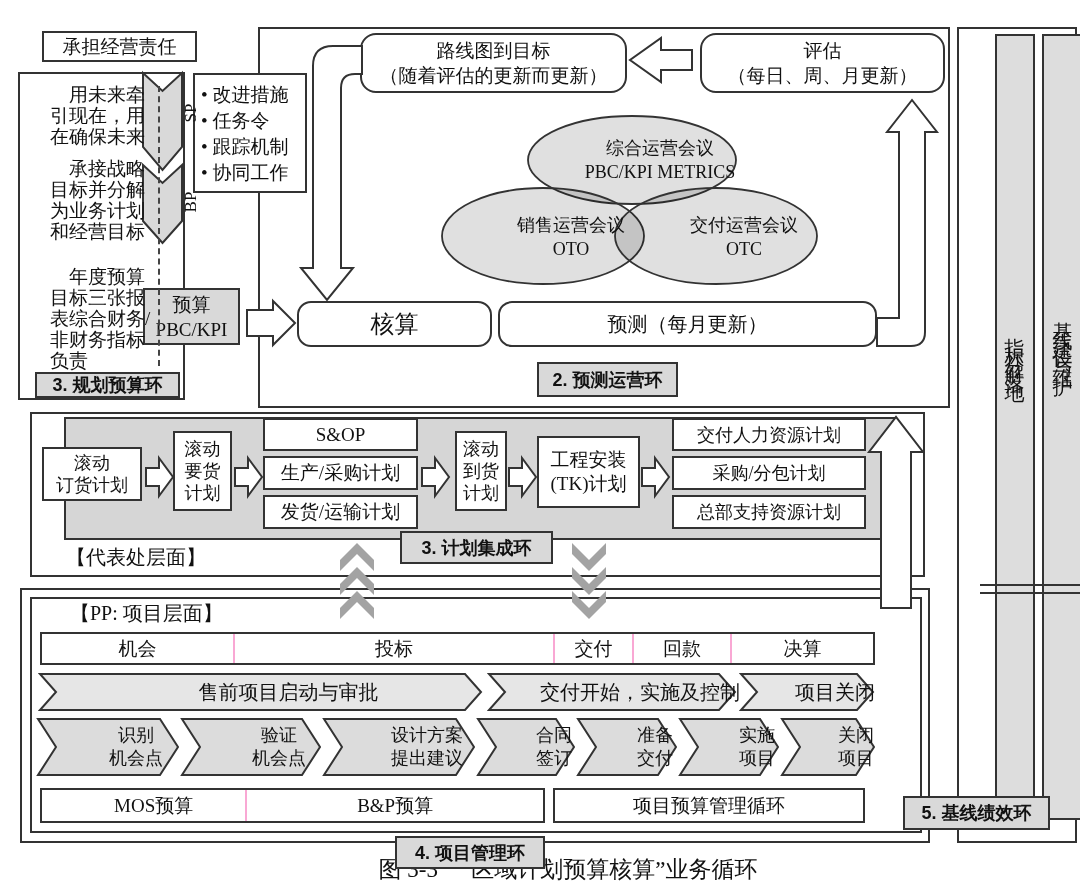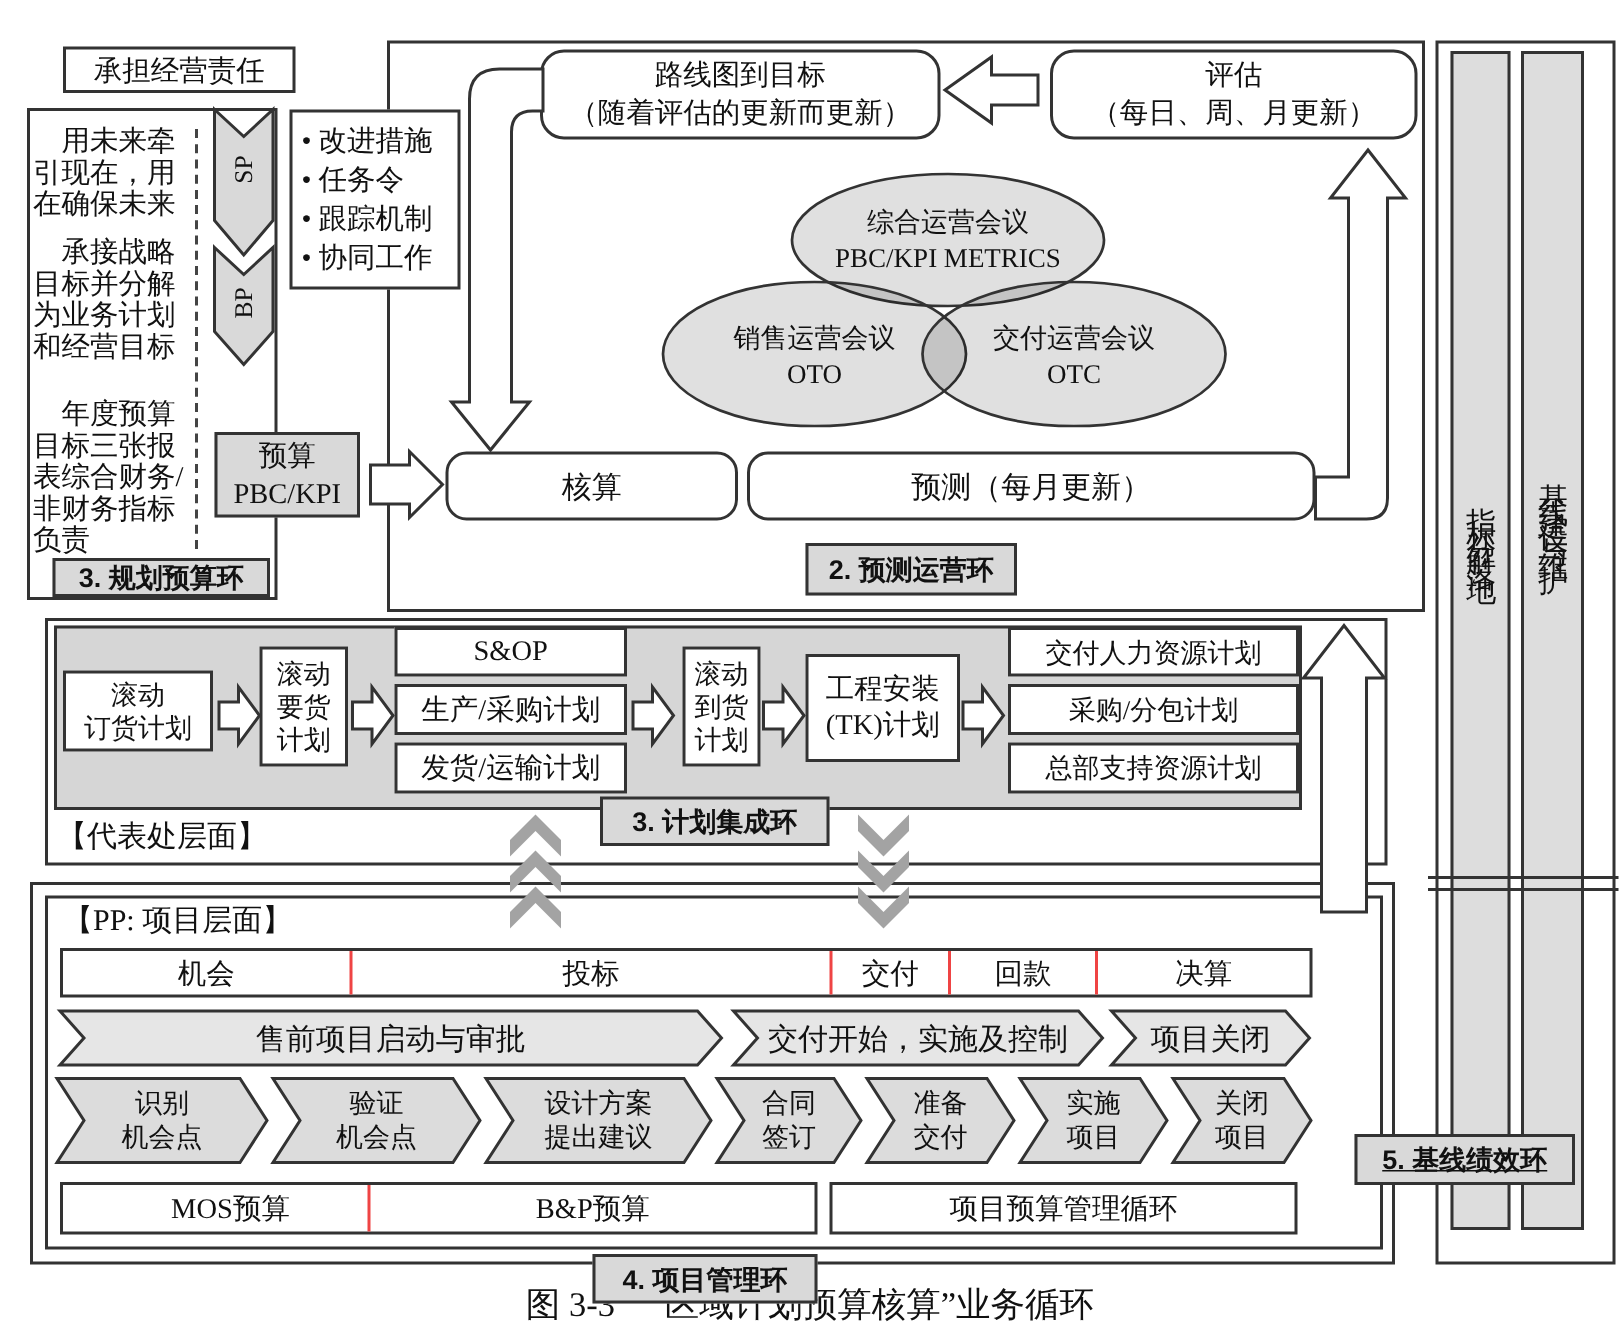--- a/index.html
+++ b/index.html
@@ -1,30 +1,30 @@
 <!DOCTYPE html>
 <html><head>
 <meta charset="utf-8">
 <style>
   html,body{margin:0;padding:0;background:#fff;}
   #stage{position:relative;width:1080px;height:896px;background:#fff;overflow:hidden;
          font-family:"Liberation Serif","DejaVu Serif",serif;color:#111;}
-  .abs{position:absolute;box-sizing:border-box;}
+  .abs{position:absolute;box-sizing:border-box;margin-left:28px;}
   .bx{position:absolute;box-sizing:border-box;border:2px solid #333;background:#fff;}
   .ctr{display:flex;align-items:center;justify-content:center;text-align:center;}
   .rnd{border-radius:16px;}
   .pre{white-space:pre-line;}
   .lbl{position:absolute;box-sizing:border-box;background:#d9d9d9;border:2px solid #333;
        font-family:"Liberation Sans","DejaVu Sans",sans-serif;font-weight:bold;font-size:18px;
        display:flex;align-items:center;justify-content:center;white-space:nowrap;}
   .layer{position:absolute;left:0;top:0;width:1080px;height:896px;pointer-events:none;}
   .bullet::before{content:"• ";}
   .vtxt{writing-mode:vertical-rl;text-orientation:upright;letter-spacing:9px;font-size:20px;}
   .cell{box-sizing:border-box;display:flex;align-items:center;justify-content:center;
-        border-right:2px solid #ef4444;font-size:19px;height:100%;}
+        border-right:2px solid #f9a8d4;font-size:19px;height:100%;}
   .cell:last-child{border-right:none;}
 </style>
 </head>
 <body>
 
 <div id="stage">
 
   <div class="bx" style="left:258px;top:27px;width:692px;height:381px;"></div>
   <div class="bx" style="left:30px;top:412px;width:895px;height:165px;"></div>
   <div class="abs" style="left:36px;top:417px;width:832px;height:123px;background:#d6d6d6;border:2px solid #333;"></div>
@@ -37,21 +37,21 @@
   <div class="abs" style="left:952px;top:592px;width:127px;height:2px;background:#333;"></div>
   <div class="bx" style="left:18px;top:72px;width:167px;height:328px;"></div>
   <div class="bx ctr" style="left:42px;top:31px;width:155px;height:31px;font-size:19px;">
       <span>承担经营责任</span>
     </div>
 
   <div class="bx ctr rnd pre" style="left:360px;top:33px;width:267px;height:60px;font-size:19px;line-height:25px;">路线图到目标
 （随着评估的更新而更新）</div>
   <div class="bx ctr rnd pre" style="left:700px;top:33px;width:245px;height:60px;font-size:19px;line-height:25px;">评估
 （每日、周、月更新）</div>
-  <div class="bx ctr" style="left:297px;top:301px;width:195px;height:46px;border-radius:14px;font-size:20px;">核算</div>
+  <div class="bx ctr" style="left:297px;top:301px;width:195px;height:46px;border-radius:14px;font-size:24px;">核算</div>
   <div class="bx ctr" style="left:498px;top:301px;width:379px;height:46px;border-radius:14px;font-size:20px;">预测（每月更新）</div>
 
   <div class="bx ctr pre" style="left:42px;top:447px;width:100px;height:54px;font-size:18px;line-height:22px;">滚动
 订货计划</div>
   <div class="bx ctr pre" style="left:173px;top:431px;width:59px;height:80px;font-size:18px;line-height:22px;">滚动
 要货
 计划</div>
   <div class="bx ctr" style="left:263px;top:418px;width:155px;height:33px;font-size:19px;">S&amp;OP</div>
   <div class="bx ctr" style="left:263px;top:456px;width:155px;height:34px;font-size:19px;">生产/采购计划</div>
   <div class="bx ctr" style="left:263px;top:495px;width:155px;height:34px;font-size:19px;">发货/运输计划</div>
@@ -138,21 +138,21 @@
     <div class="bullet">改进措施</div>
     <div class="bullet">任务令</div>
     <div class="bullet">跟踪机制</div>
     <div class="bullet">协同工作</div>
   </div>
 
   <div class="lbl" style="left:35px;top:372px;width:145px;height:26px;">3. 规划预算环</div>
   <div class="lbl" style="left:537px;top:362px;width:141px;height:35px;">2. 预测运营环</div>
   <div class="lbl" style="left:400px;top:531px;width:153px;height:33px;">3. 计划集成环</div>
   <div class="lbl" style="left:395px;top:836px;width:150px;height:33px;">4. 项目管理环</div>
-  <div class="lbl" style="left:903px;top:756px;width:147px;height:34px;text-decoration:underline;">5. 基线绩效环</div>
+  <div class="lbl" style="left:903px;top:796px;width:147px;height:34px;">5. 基线绩效环</div>
 
   <div class="abs ctr pre" style="left:522px;top:133px;width:220px;height:54px;font-size:18px;line-height:24px;">综合运营会议
 PBC/KPI METRICS</div>
   <div class="abs ctr pre" style="left:443px;top:211px;width:200px;height:52px;font-size:18px;line-height:24px;">销售运营会议
 OTO</div>
   <div class="abs ctr pre" style="left:616px;top:211px;width:200px;height:52px;font-size:18px;line-height:24px;">交付运营会议
 OTC</div>
 
   <div class="abs" style="left:130px;top:86px;height:280px;border-left:2px dashed #444;"></div>
   <div class="abs" style="left:22px;top:84px;width:105px;font-size:19px;line-height:21px;text-indent:1em;">用未来牵引现在，用在确保未来</div>

